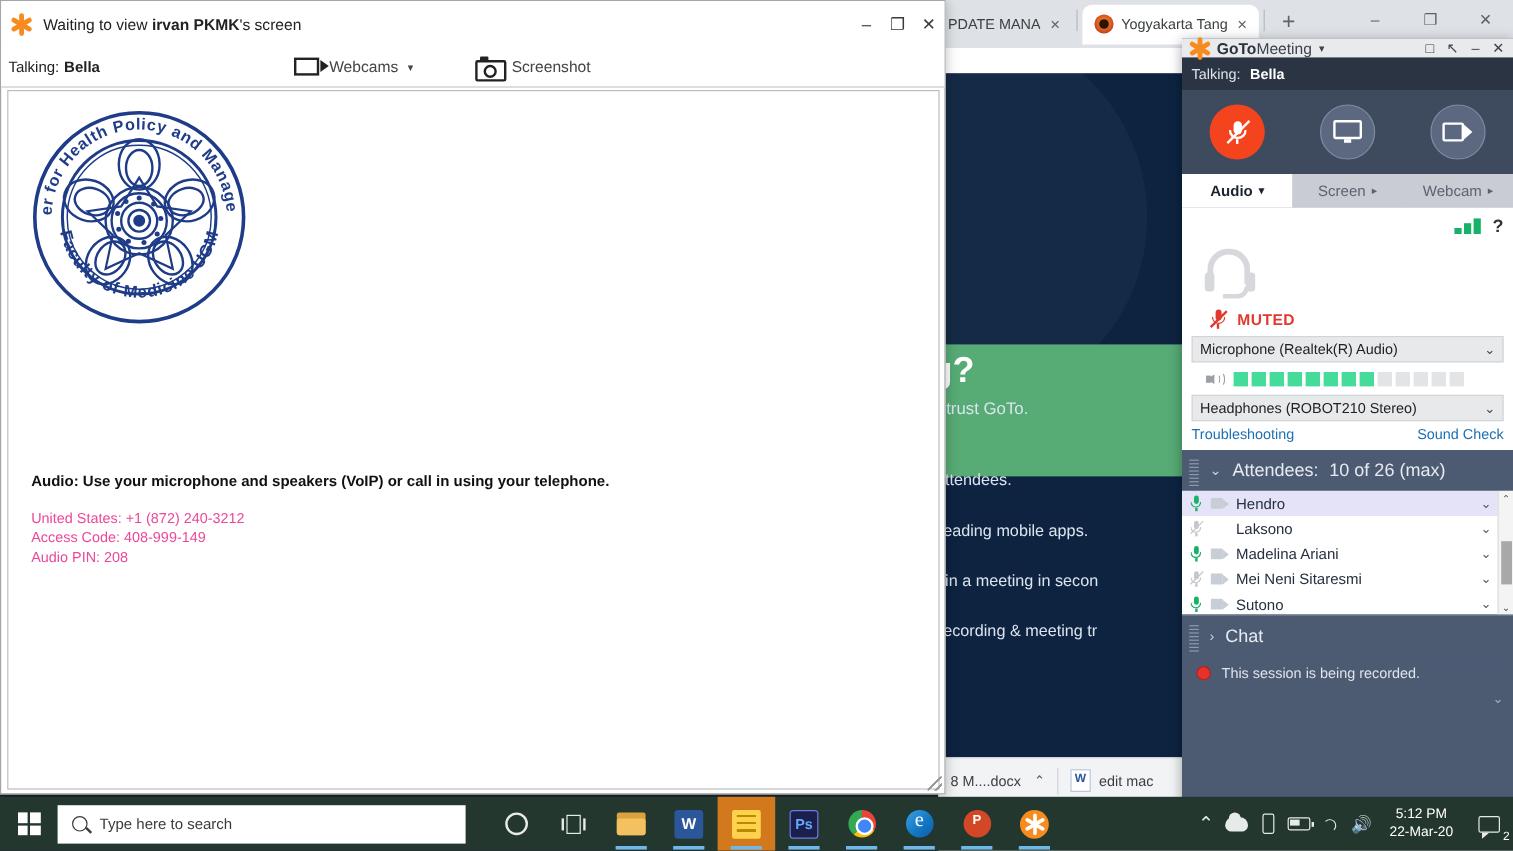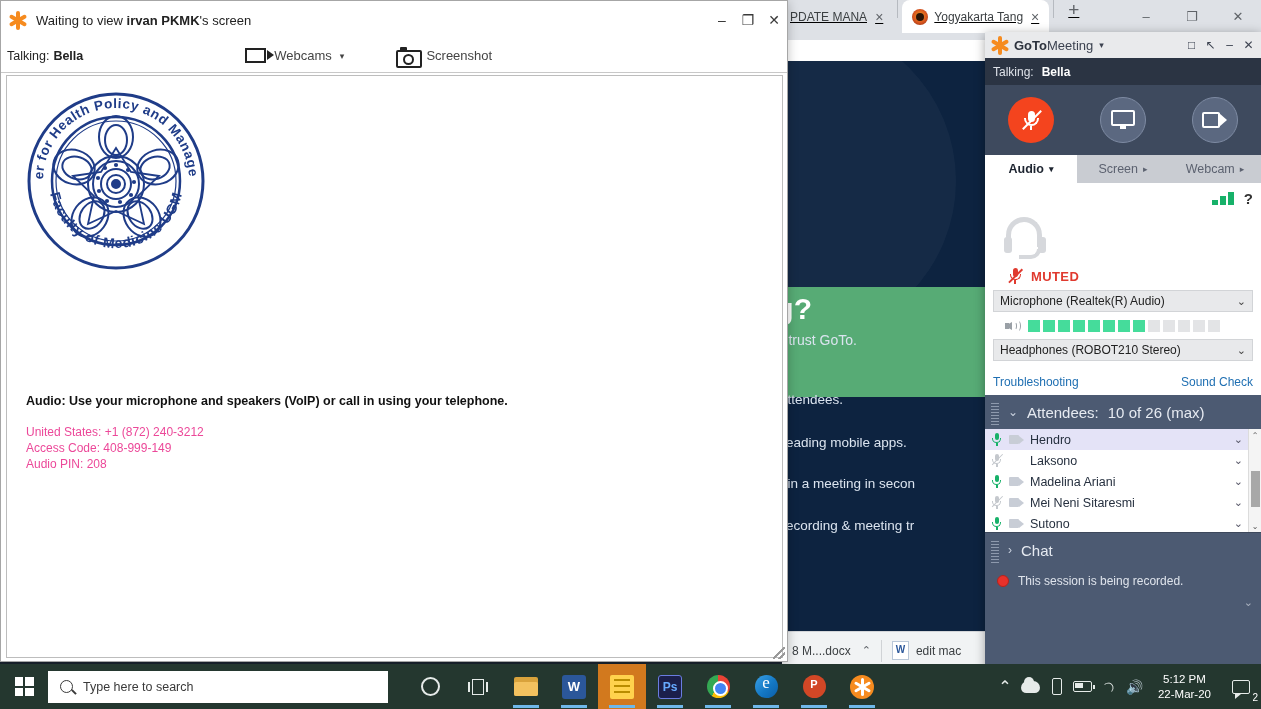--- a/index.html
+++ b/index.html
@@ -9,21 +9,21 @@
     font-family: "Liberation Sans", sans-serif;
     background: #1b2430;
   }
   #screen { position: relative; width: 1261px; height: 709px; overflow: hidden; }
 
   
   .browser-chrome {
     position: absolute; left: 0; top: 0; width: 1261px; height: 40px;
     background: #dee1e6;
   }
-  .tabstrip { position: absolute; left: 780px; top: 0; height: 40px; display: flex; align-items: flex-start; text-decoration: underline; }
+  .tabstrip { position: absolute; left: 780px; top: 0; height: 40px; display: flex; align-items: center; }
   .tab {
     height: 33px; display: flex; align-items: center; gap: 6px;
     padding: 0 8px 0 10px; font-size: 12px; color: #3c4043;
     background: #dee1e6; border-radius: 8px 8px 0 0; max-width: 150px;
   }
   .tab.active { background: #ffffff; }
   .tab-favicon {
     width: 16px; height: 16px; border-radius: 50%;
     background: radial-gradient(circle at 50% 45%, #f5a623 0%, #d9541e 55%, #7a2b10 100%);
     flex: none; position: relative;
@@ -150,21 +150,21 @@
       linear-gradient(135deg, transparent 70%, #9a9a9a 70%, #9a9a9a 80%, transparent 80%);
   }
 
   
   .g2m {
     position: absolute; left: 985px; top: 32px; width: 276px; height: 645px;
     background: #4c5a72; box-shadow: 0 2px 10px rgba(0,0,0,0.35);
     display: flex; flex-direction: column;
   }
   .g2m-head {
-    height: 26px; background: #e9eaec; display: flex; align-items: center; padding: 0 4px 0 6px;
+    height: 16px; background: #e9eaec; display: flex; align-items: center; padding: 0 4px 0 6px;
   }
   .g2m-brand { font-size: 13px; color: #3c4250; margin-left: 6px; }
   .g2m-brand .bold { font-weight: bold; color: #2c323d; }
   .g2m-head-caret { font-size: 9px; color: #3c4250; margin-left: 6px; }
   .g2m-head-ctrls { margin-left: auto; display: flex; align-items: center; gap: 2px; }
   .g2m-head-ctrls div {
     width: 17px; height: 22px; display: flex; align-items: center; justify-content: center;
     font-size: 12px; color: #3c4250;
   }
   .g2m-talking {
@@ -273,21 +273,21 @@
   .spk-icon .sq { position: absolute; left: 0; top: 4px; width: 4px; height: 6px; background: #9aa0a6; }
   .spk-icon .w1, .spk-icon .w2 {
     position: absolute; border: 1.4px solid #9aa0a6; border-left-color: transparent;
     border-top-color: transparent; border-bottom-color: transparent; border-radius: 50%;
   }
   .spk-icon .w1 { left: 7px; top: 3px; width: 5px; height: 8px; }
   .spk-icon .w2 { left: 9px; top: 1px; width: 7px; height: 12px; }
   .vol-blocks { display: flex; gap: 3px; }
   .vol-blocks i { width: 12px; height: 12px; display: block; background: #e3e4e6; }
   .vol-blocks i.on { background: #45dc9b; }
-  .links { display: flex; justify-content: space-between; font-size: 12px; margin-top: 14px; }
+  .links { display: flex; justify-content: space-between; font-size: 12px; margin-top: 4px; }
   .links a { color: #1f6fb2; text-decoration: none; }
 
   .section-head {
     height: 34px; display: flex; align-items: center; gap: 9px; padding-left: 6px;
     background: #4c5a72; color: #e6eaf1; font-size: 15px;
   }
   .grip { width: 8px; height: 22px; flex: none; }
   .grip i { display: block; height: 1px; background: #8d99ad; margin: 2px 0; }
   .sec-caret { font-size: 12px; color: #c9d1de; }
   .section-head .count { font-weight: normal; }

